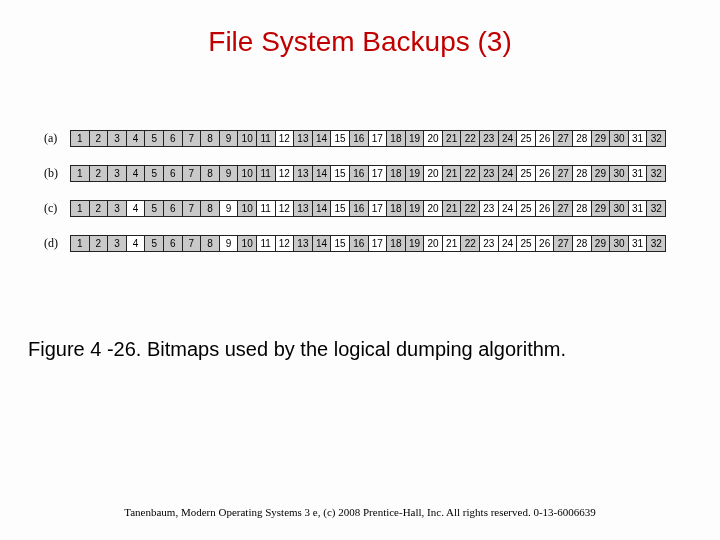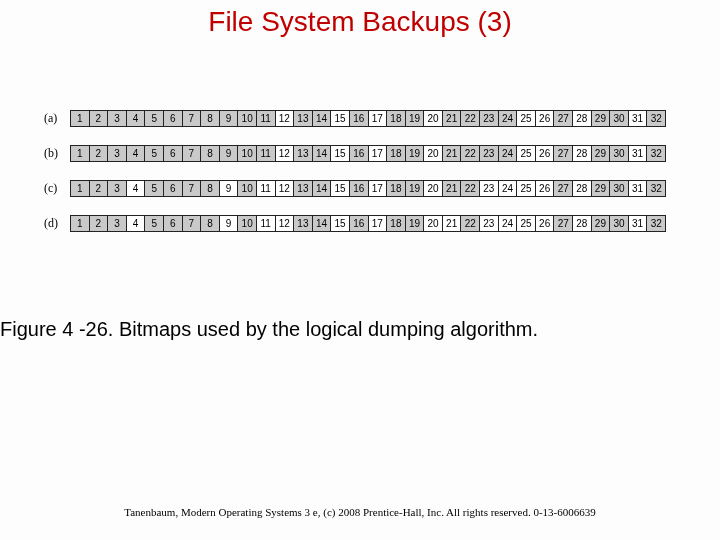--- a/index.html
+++ b/index.html
@@ -9,21 +9,21 @@
     background: #fdfdfd;
     font-family: Arial, Helvetica, sans-serif;
     position: relative;
     overflow: hidden;
   }
   .title {
     text-align: center;
     color: #c00000;
     font-size: 28px;
     font-weight: 400;
-    padding-top: 6px;
+    padding-top: 26px;
     padding-bottom: 10px;
   }
   .figure-area {
     margin-top: 62px;
     padding-left: 44px;
     padding-right: 44px;
   }
   .bitmap-row {
     display: flex;
     align-items: center;
@@ -52,20 +52,21 @@
     color: #000;
     background: #fff;
   }
   .cell.shaded {
     background: #c9c9c9;
   }
   .caption {
     margin-top: 86px;
     font-size: 20px;
     color: #000;
+    padding-left: 28px;
     padding-right: 28px;
   }
   .footer {
     position: absolute;
     bottom: 22px;
     width: 100%;
     text-align: center;
     font-family: "Times New Roman", Times, serif;
     font-size: 11px;
     color: #000;

